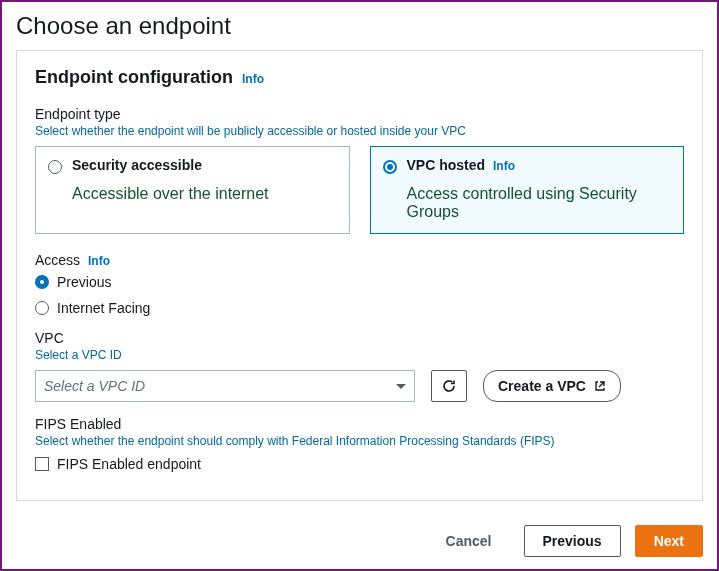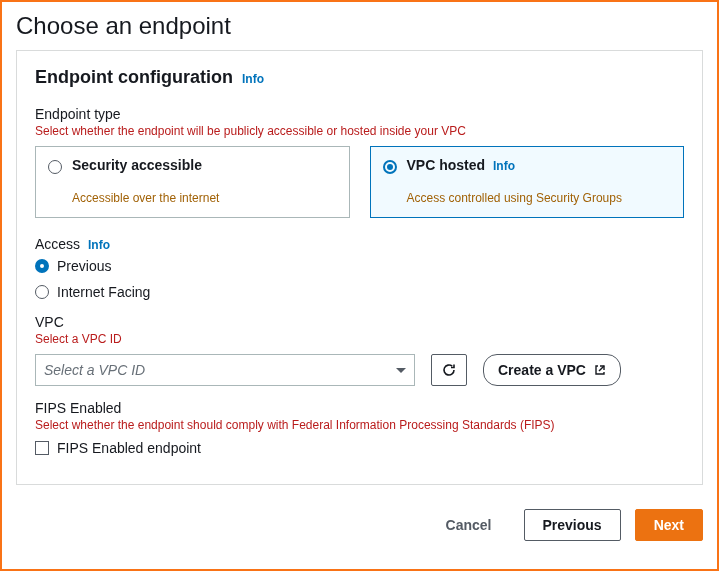--- a/index.html
+++ b/index.html
@@ -4,21 +4,21 @@
 <style>
   * { box-sizing: border-box; }
   body {
     margin: 0;
     font-family: "Amazon Ember", "Helvetica Neue", Arial, sans-serif;
     background: #fff;
     color: #16191f;
     font-size: 14px;
   }
   .frame {
-    border: 2px solid #f97316;
+    border: 2px solid #701a75;
     width: 719px;
     height: 571px;
     padding: 8px 14px 26px 14px;
     position: relative;
   }
   .page-title {
     font-size: 24px;
     font-weight: 400;
     margin: 2px 0 10px 0;
   }
@@ -39,21 +39,21 @@
     margin-left: 4px;
     cursor: pointer;
   }
   .field-label {
     font-size: 14px;
     color: #16191f;
     margin-bottom: 2px;
   }
   .field-desc {
     font-size: 12px;
-    color: #b91c1c;
+    color: #0369a1;
     margin-bottom: 8px;
   }
   .tile-row {
     display: flex;
     gap: 20px;
     margin-bottom: 18px;
   }
   .tile {
     flex: 1;
     border: 1px solid #aab7b8;
@@ -86,23 +86,23 @@
     border-radius: 50%;
     background: #0073bb;
     top: 2px; left: 2px;
   }
   .tile-title {
     font-weight: 700;
     font-size: 14px;
     color: #16191f;
   }
   .tile-sub {
-    font-size: 12px;
-    color: #a16207;
-    margin-top: 18px;
+    font-size: 16px;
+    color: #14532d;
+    margin-top: 12px;
   }
   .section { margin-bottom: 14px; }
   .radio-row {
     display: flex;
     align-items: center;
     gap: 8px;
     margin: 6px 0 10px 0;
     cursor: pointer;
   }
   .radio-input {

